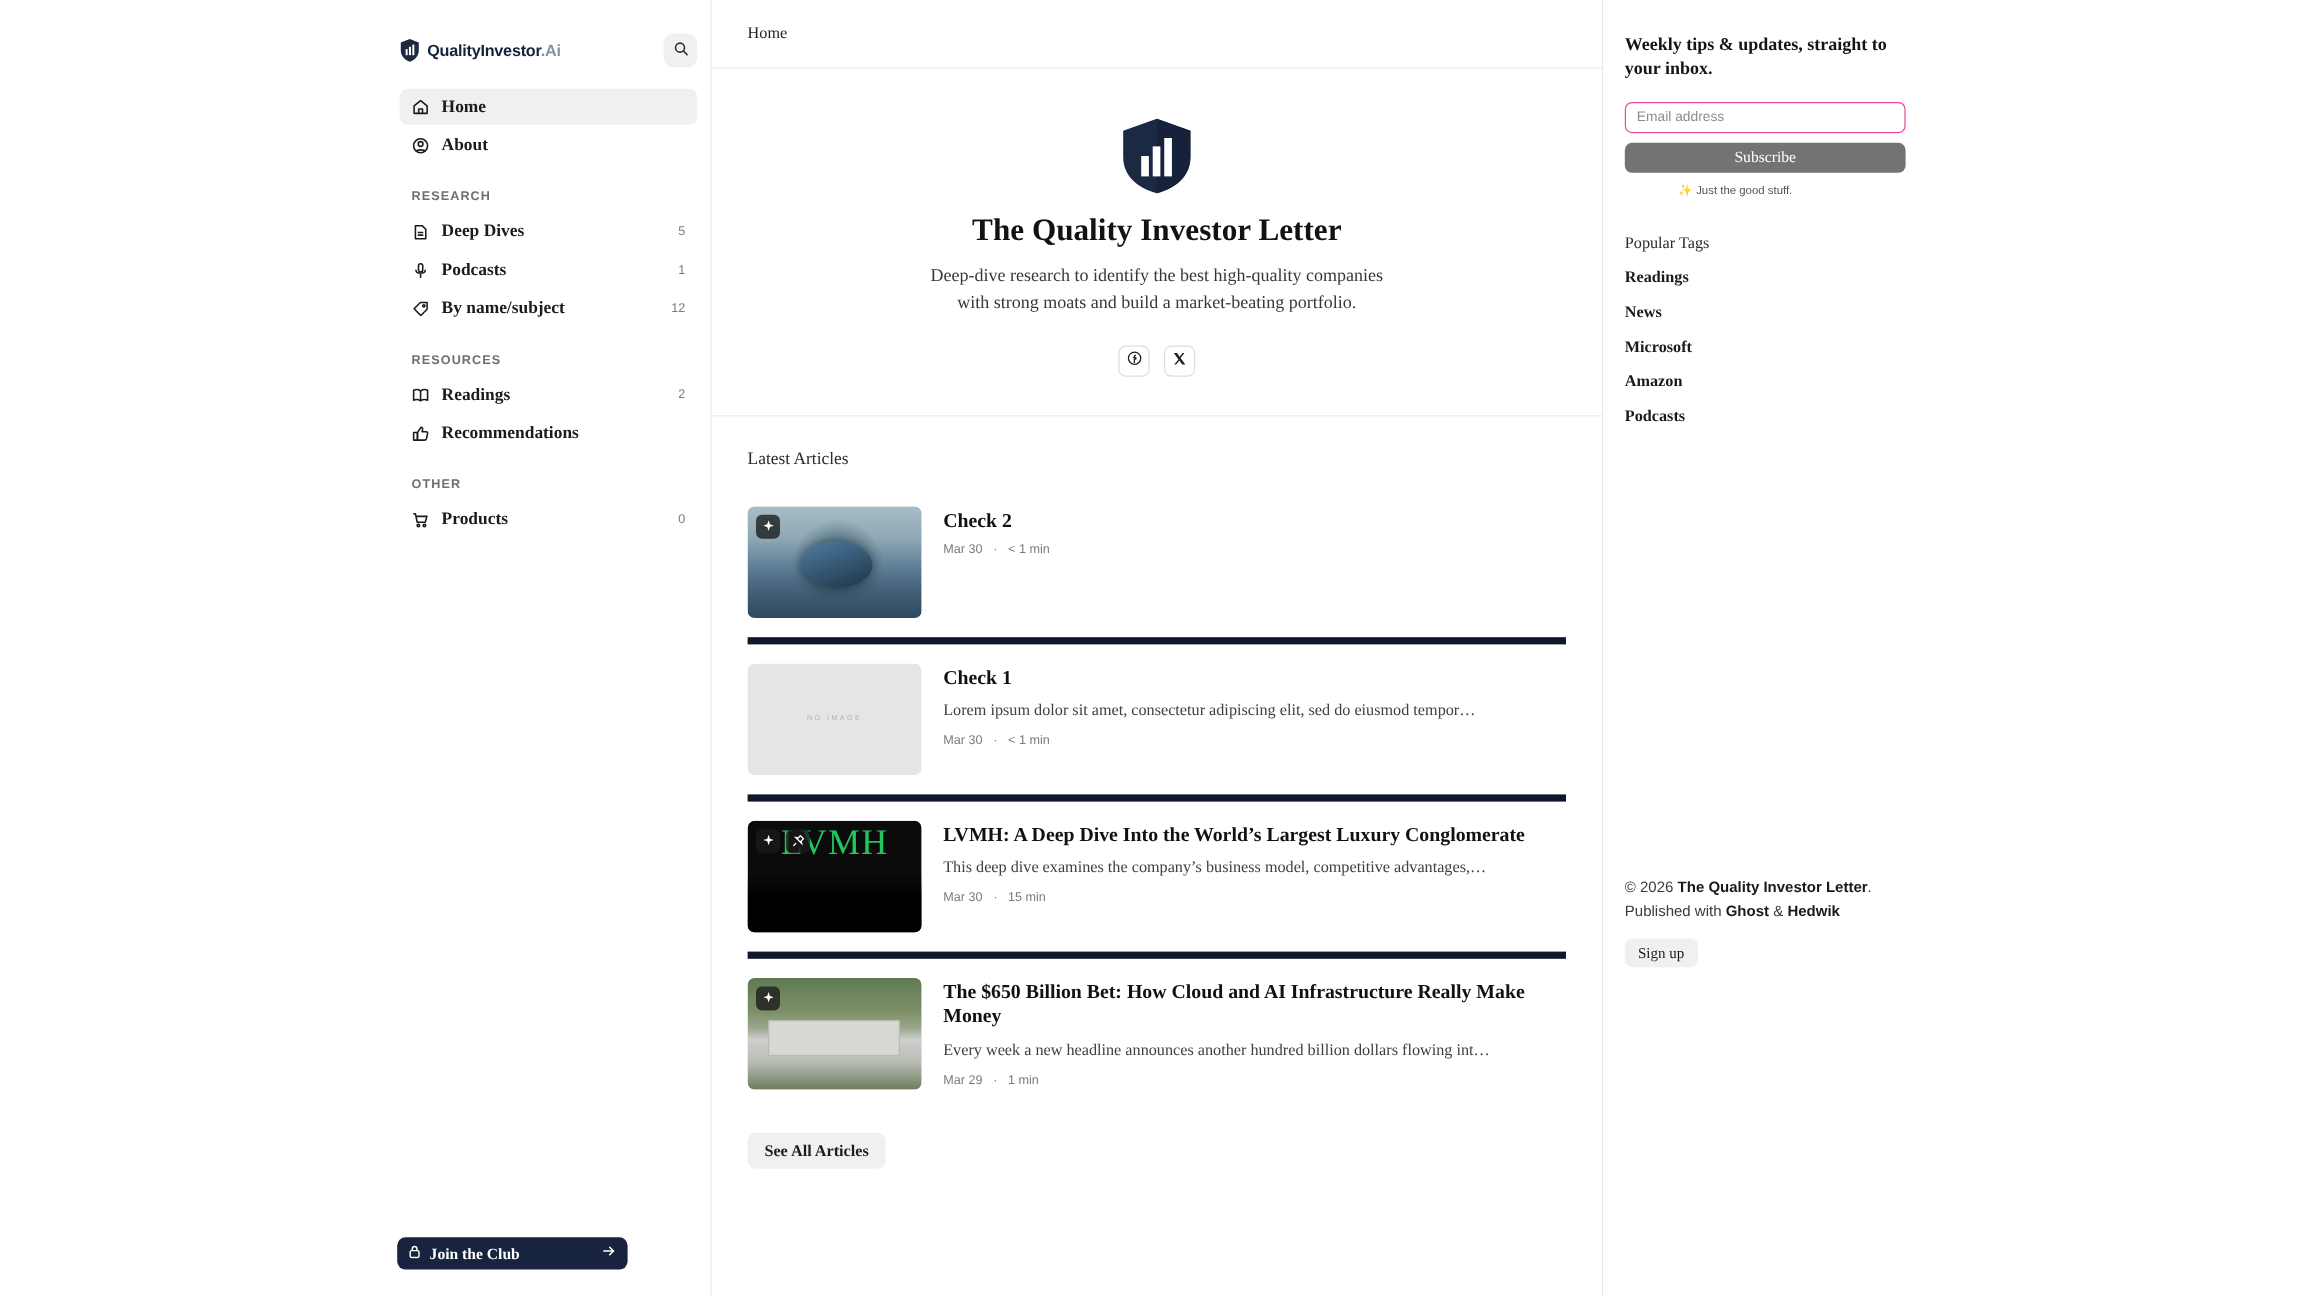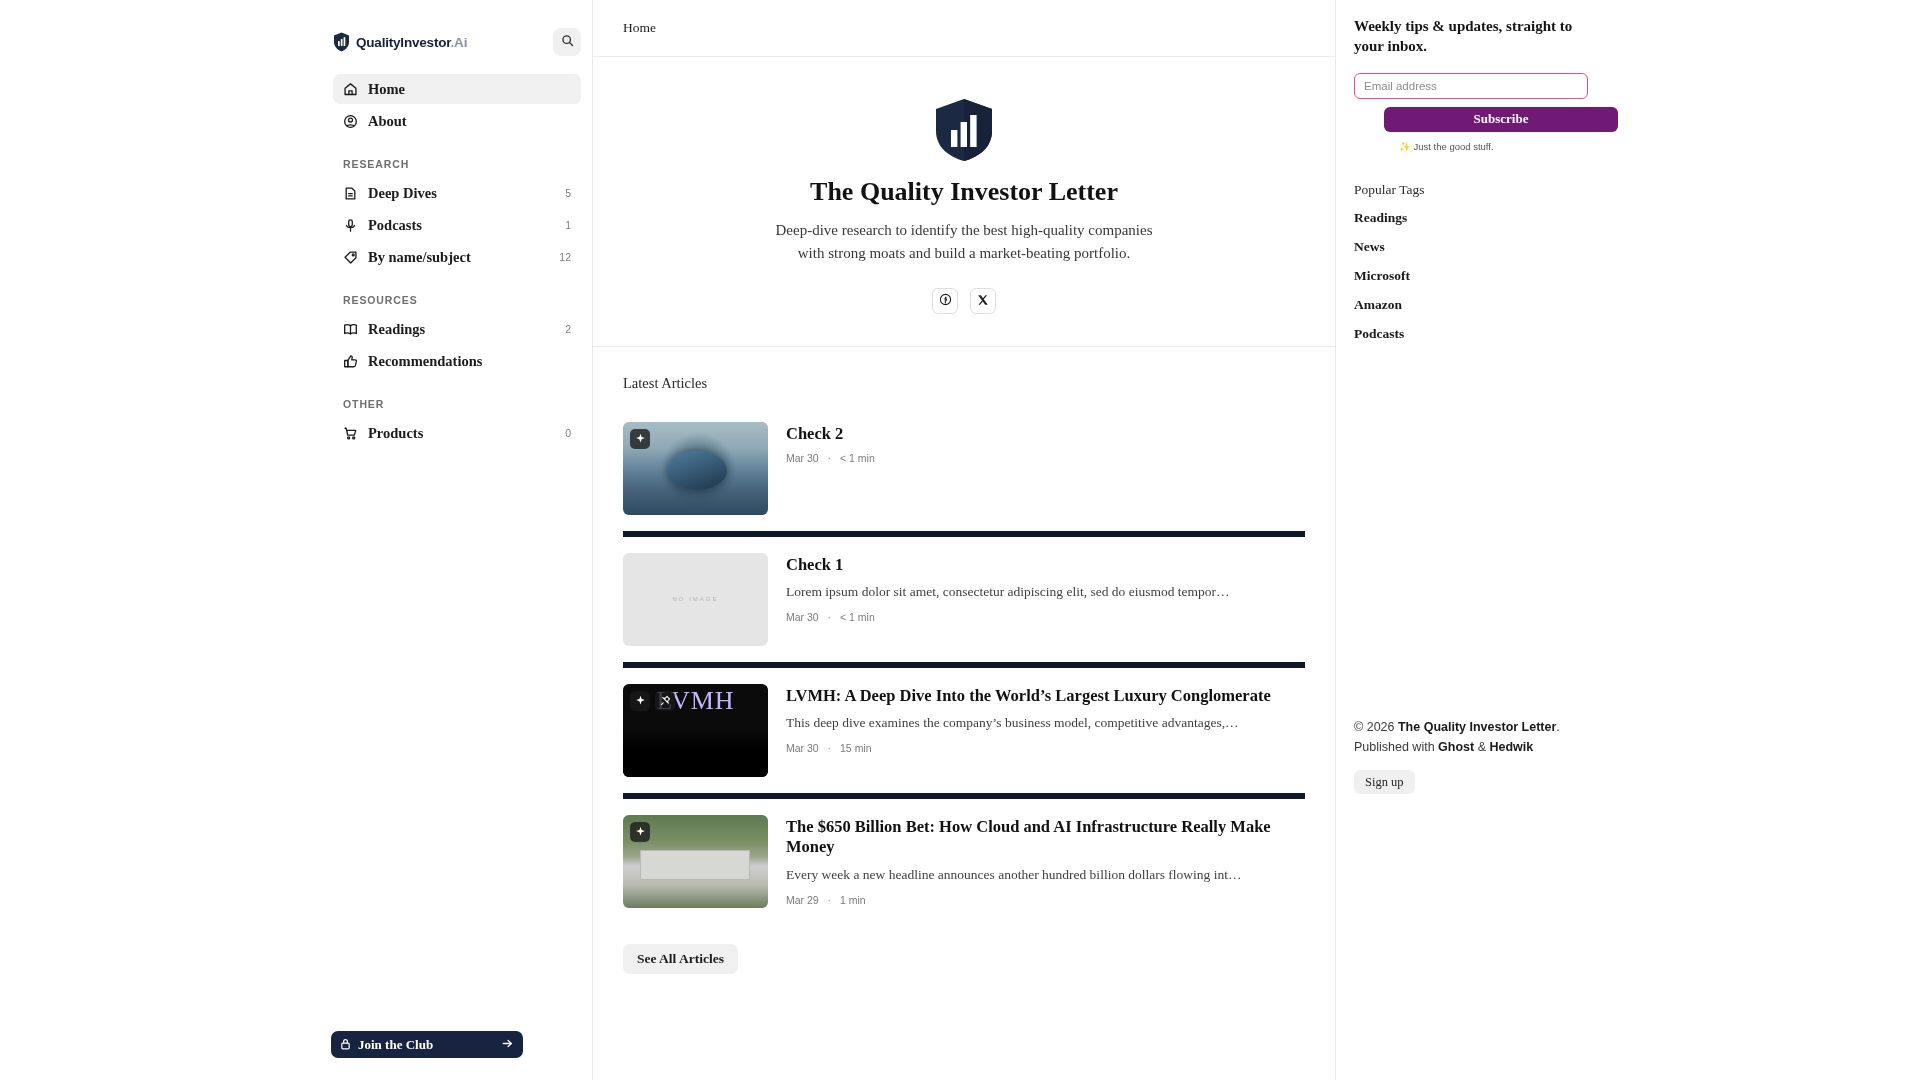--- a/index.html
+++ b/index.html
@@ -251,23 +251,23 @@
     box-shadow: 0 0 8px rgba(0,0,0,.35);
   }
   .thumb-lvmh {
     width: 100%; height: 100%;
     background: #0b0b0b;
     position: relative;
     display:flex; align-items:flex-start; justify-content:center;
   }
   .thumb-lvmh .lv-text {
     font-family: "Liberation Serif", serif;
-    font-size: 26px;
+    font-size: 30px;
     letter-spacing: 1px;
-    color: #c4b5fd;
+    color: #22c55e;
     margin-top: 2px;
     font-weight: 400;
   }
   .thumb-lvmh::after {
     content:"";
     position:absolute; left:0; bottom:0; width:100%; height:52%;
     background: linear-gradient(180deg, rgba(0,0,0,0) 0%, #000 42%);
   }
   .thumb-dc {
     width:100%; height:100%;
@@ -322,21 +322,21 @@
 
   
   .rail {
     flex: 1;
     height: 1080px;
     position: relative;
     background: #fff;
   }
   .rail-inner {
     position: absolute;
-    left: 18px; top: 0;
+    left: 18px; top: 12px;
     width: 240px;
     height: 816px;
     padding-top: 17px;
   }
   .rail-h {
     font-family: "Liberation Serif", serif;
     font-size: 15px;
     font-weight: 700;
     line-height: 1.32;
     color: #151515;
@@ -351,29 +351,28 @@
     font-family: "Liberation Sans", sans-serif;
     font-size: 11.5px;
     color: #222;
     background: #fff;
     outline: none;
   }
   .email-input::placeholder { color: #8d8d8d; }
   .subscribe-btn {
     margin-top: 8px;
     width: 234px; height: 25px;
-    background: #701a75;
+    background: #737373;
     color: #fff;
     border: none;
     border-radius: 6px;
     font-family: "Liberation Serif", serif;
     font-size: 13px;
-    font-weight: 700;
-    cursor: pointer;
-    margin-left: 30px;
+    font-weight: 400;
+    cursor: pointer;
   }
   .subnote {
     margin-top: 9px;
     font-family: Liberation Sans, sans-serif;
     font-size: 9.5px;
     color: #555;
     margin-left: 45px;
   }
   .tags-h {
     margin-top: 30px;

